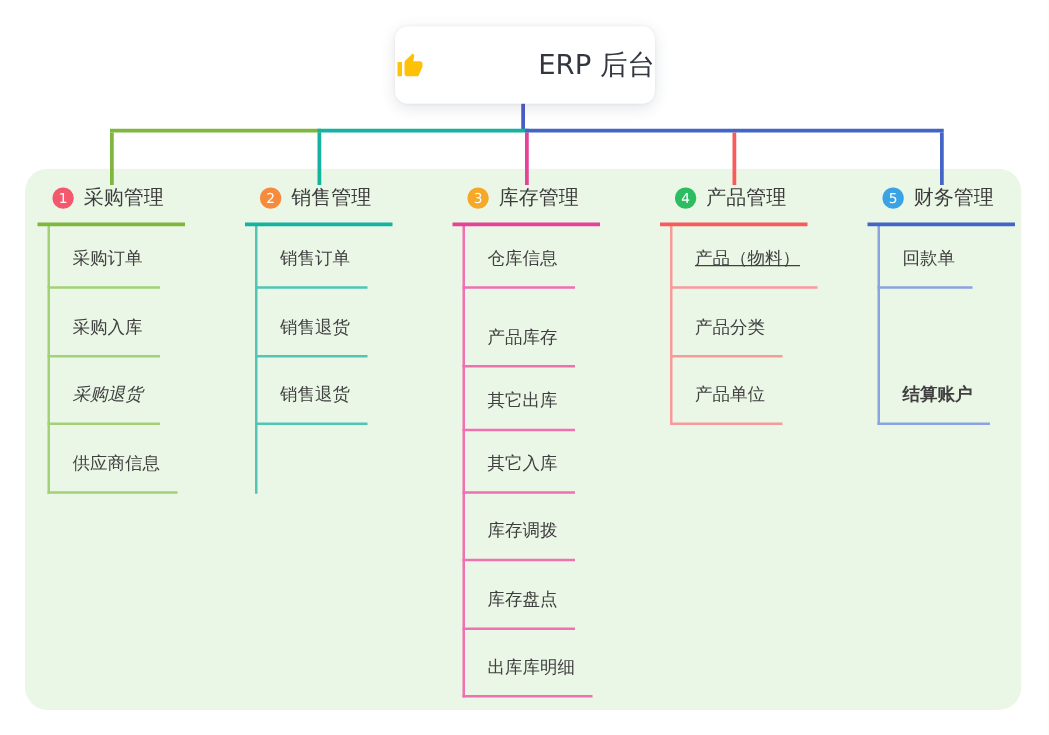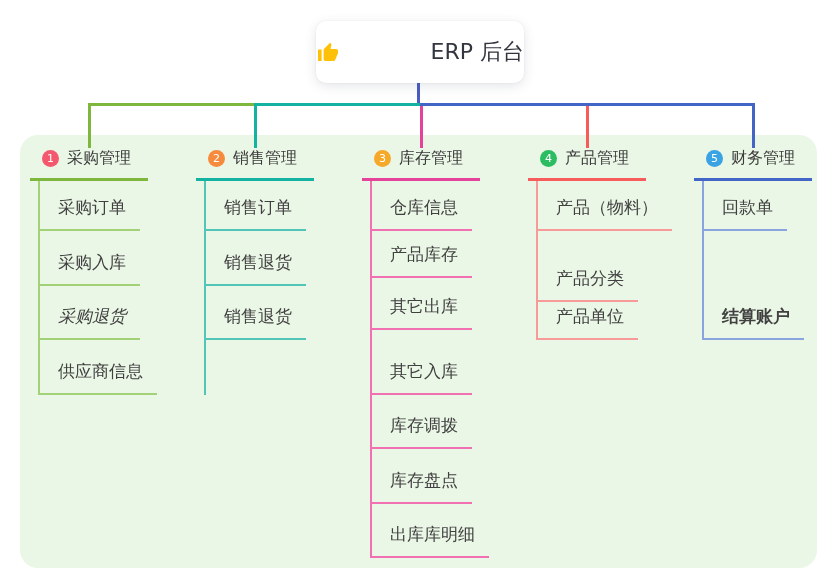--- a/index.html
+++ b/index.html
@@ -54,21 +54,21 @@
     border-radius: 50%;
     color: #fff;
     font-size: 11px; line-height: 17px;
     text-align: center;
     margin-left: 12px; margin-right: 8px;
     flex: none;
   }
   .child-node {
     position: absolute;
     padding: 0 14px 12px 20px;
-    font-size: 17px;
+    font-size: 14px;
     line-height: 20px;
     color: #404040;
     cursor: pointer;
     z-index: 2;
     white-space: nowrap;
   }
 </style>
 </head>
 <body>
 
@@ -106,34 +106,34 @@
     <div class="child-node" style="left: 204px; top: 197px; border-bottom: 2px solid rgb(82, 197, 182);"><span>销售订单</span></div>
     <div class="child-node" style="left: 204px; top: 252px; border-bottom: 2px solid rgb(82, 197, 182);"><span>销售退货</span></div>
     <div class="child-node" style="left: 204px; top: 306px; border-bottom: 2px solid rgb(82, 197, 182);"><span>销售退货</span></div>
     <div class="line" style="left: 419.5px; top: 106px; width: 3px; height: 42px; background: rgb(229, 66, 154);"></div>
     <div class="branch-header" style="left: 362px; top: 148px; border-bottom: 3px solid rgb(229, 66, 154);">
       <span class="badge" style="background: rgb(246, 168, 41);">3</span>
       <span>库存管理</span>
     </div>
     <div class="line" style="left: 370px; top: 180px; width: 2px; height: 378px; background: rgb(241, 112, 178);"></div>
     <div class="child-node" style="left: 370px; top: 197px; border-bottom: 2px solid rgb(241, 112, 178);"><span>仓库信息</span></div>
-    <div class="child-node" style="left: 370px; top: 244px; border-bottom: 2px solid rgb(241, 112, 178); text-align: right;"><span>产品库存</span></div>
-    <div class="child-node" style="left: 370px; top: 296px; border-bottom: 2px solid rgb(241, 112, 178);"><span>其它出库</span></div>
+    <div class="child-node" style="left: 370px; top: 260px; border-bottom: 2px solid rgb(241, 112, 178); text-align: right;"><span>产品库存</span></div>
+    <div class="child-node" style="left: 370px; top: 311px; border-bottom: 2px solid rgb(241, 112, 178);"><span>其它出库</span></div>
     <div class="child-node" style="left: 370px; top: 361px; border-bottom: 2px solid rgb(241, 112, 178);"><span>其它入库</span></div>
     <div class="child-node" style="left: 370px; top: 415px; border-bottom: 2px solid rgb(241, 112, 178); text-align: right;"><span>库存调拨</span></div>
     <div class="child-node" style="left: 370px; top: 470px; border-bottom: 2px solid rgb(241, 112, 178);"><span>库存盘点</span></div>
     <div class="child-node" style="left: 370px; top: 524px; border-bottom: 2px solid rgb(241, 112, 178);"><span>出库库明细</span></div>
     <div class="line" style="left: 585.5px; top: 106px; width: 3px; height: 42px; background: rgb(248, 91, 91);"></div>
     <div class="branch-header" style="left: 528px; top: 148px; border-bottom: 3px solid rgb(248, 91, 91);">
       <span class="badge" style="background: rgb(44, 189, 98);">4</span>
       <span>产品管理</span>
     </div>
     <div class="line" style="left: 536px; top: 180px; width: 2px; height: 160px; background: rgb(247, 154, 154);"></div>
-    <div class="child-node" style="left: 536px; top: 197px; border-bottom: 2px solid rgb(247, 154, 154);"><span>产品（物料）</span></div>
-    <div class="child-node" style="left: 536px; top: 252px; border-bottom: 2px solid rgb(247, 154, 154); margin-top: 16px;"><span>产品分类</span></div>
+    <div class="child-node" style="left: 536px; top: 197px; border-bottom: 2px solid rgb(247, 154, 154); text-decoration: underline;"><span>产品（物料）</span></div>
+    <div class="child-node" style="left: 536px; top: 252px; border-bottom: 2px solid rgb(247, 154, 154);"><span>产品分类</span></div>
     <div class="child-node" style="left: 536px; top: 306px; border-bottom: 2px solid rgb(247, 154, 154);"><span>产品单位</span></div>
     <div class="line" style="left: 751.5px; top: 106px; width: 3px; height: 42px; background: rgb(67, 101, 198);"></div>
     <div class="branch-header" style="left: 694px; top: 148px; border-bottom: 3px solid rgb(67, 101, 198);">
       <span class="badge" style="background: rgb(57, 163, 228);">5</span>
       <span>财务管理</span>
     </div>
     <div class="line" style="left: 702px; top: 180px; width: 2px; height: 160px; background: rgb(138, 164, 222);"></div>
     <div class="child-node" style="left: 702px; top: 197px; border-bottom: 2px solid rgb(138, 164, 222);"><span>回款单</span></div>
     <div class="child-node" style="left: 702px; top: 306px; border-bottom: 2px solid rgb(138, 164, 222); font-weight: bold;"><span>结算账户</span></div>
   </div>

